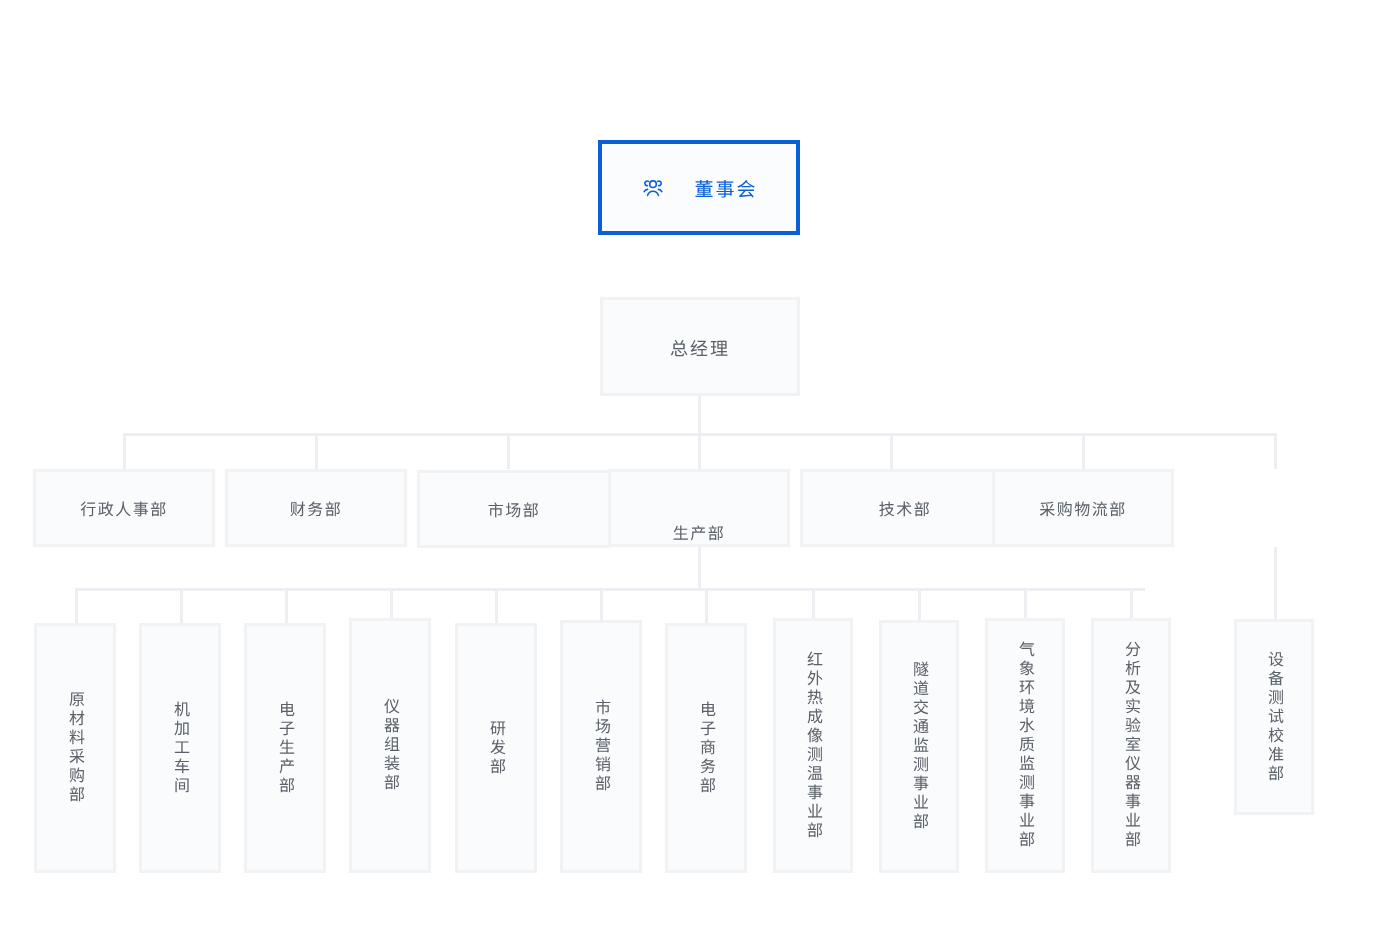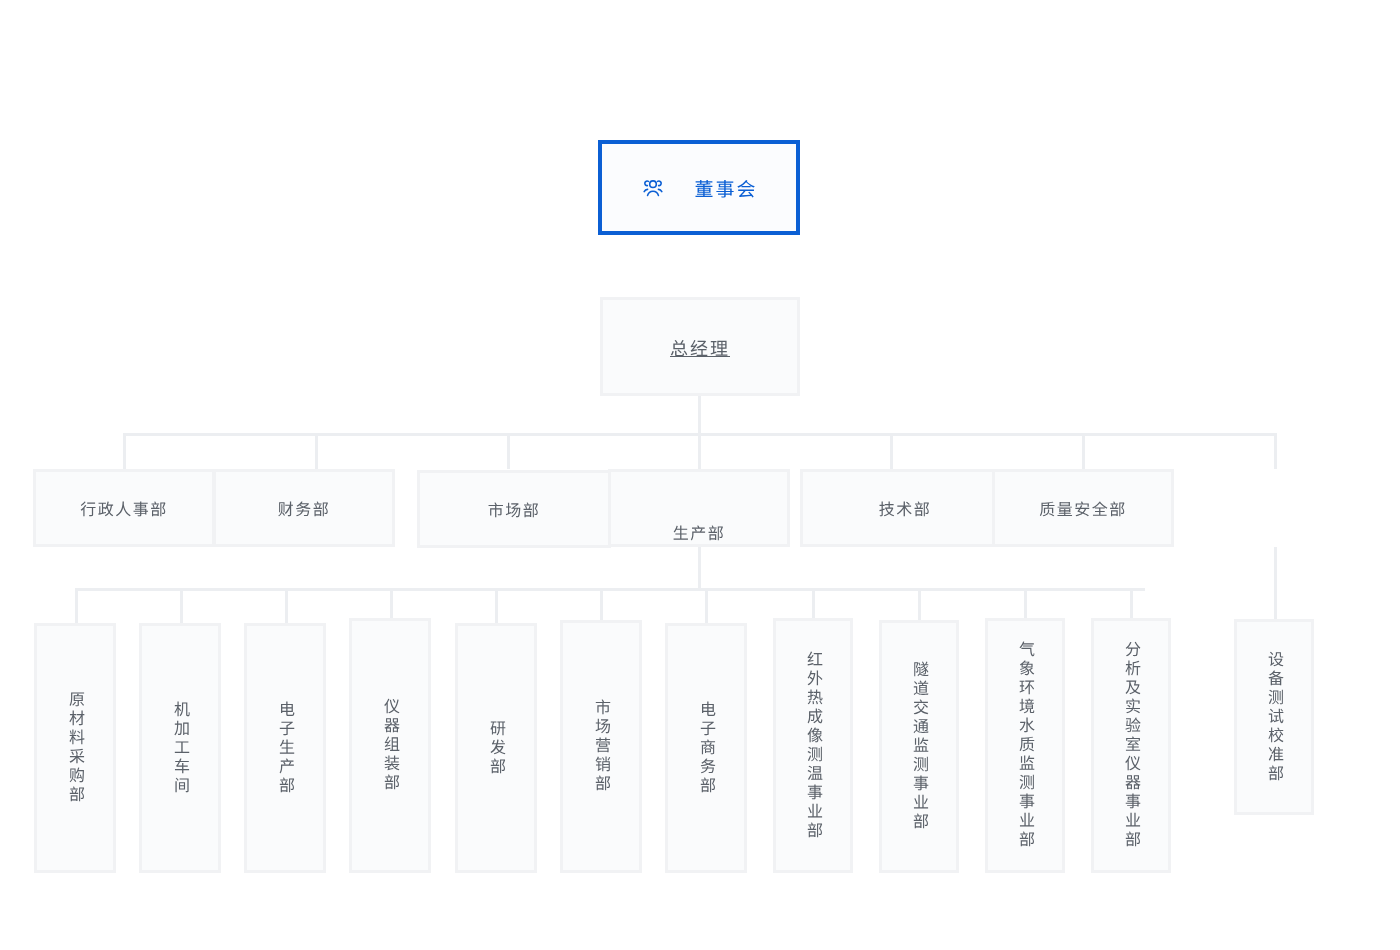--- a/index.html
+++ b/index.html
@@ -52,21 +52,20 @@
     justify-content: center;
     width: 26px;
     height: 26px;
   }
   .node.root svg { display: block; }
 
   
   .node.lvl2 {
     font-size: 18px;
     letter-spacing: 2px;
-    text-decoration: underline;
   }
 
   
   .node.dept {
     font-size: 16px;
     letter-spacing: 1.5px;
   }
 
   
   .node.vert {
@@ -139,34 +138,34 @@
     <span>董事会</span>
   </div>
 
   <div class="node lvl2" style="left:600px; top:297px; width:200px; height:99px;">
     <span>总经理</span>
   </div>
 
   <div class="node dept" style="left:33px; top:469px; width:182px; height:78px;">
     <span>行政人事部</span>
   </div>
-  <div class="node dept" style="left:213px; top:469px; width:182px; height:78px;">
+  <div class="node dept" style="left:225px; top:469px; width:182px; height:78px;">
     <span>财务部</span>
   </div>
   <div class="node dept" style="left:417px; top:470px; width:194px; height:78px;">
     <span>市场部</span>
   </div>
   <div class="node dept" style="left:608px; top:469px; width:182px; height:78px;align-items:flex-end;">
     <span>生产部</span>
   </div>
   <div class="node dept" style="left:800px; top:469px; width:210px; height:78px;">
     <span>技术部</span>
   </div>
   <div class="node dept" style="left:992px; top:469px; width:182px; height:78px;">
-    <span>质量安全部</span>
+    <span>采购物流部</span>
   </div>
 
   <div class="node vert" style="left:34px; top:623px; width:82px; height:250px;">
     <span class="vtext">原材料采购部</span>
   </div>
   <div class="node vert" style="left:139px; top:623px; width:82px; height:250px;">
     <span class="vtext">机加工车间</span>
   </div>
   <div class="node vert" style="left:244px; top:623px; width:82px; height:250px;">
     <span class="vtext">电子生产部</span>

